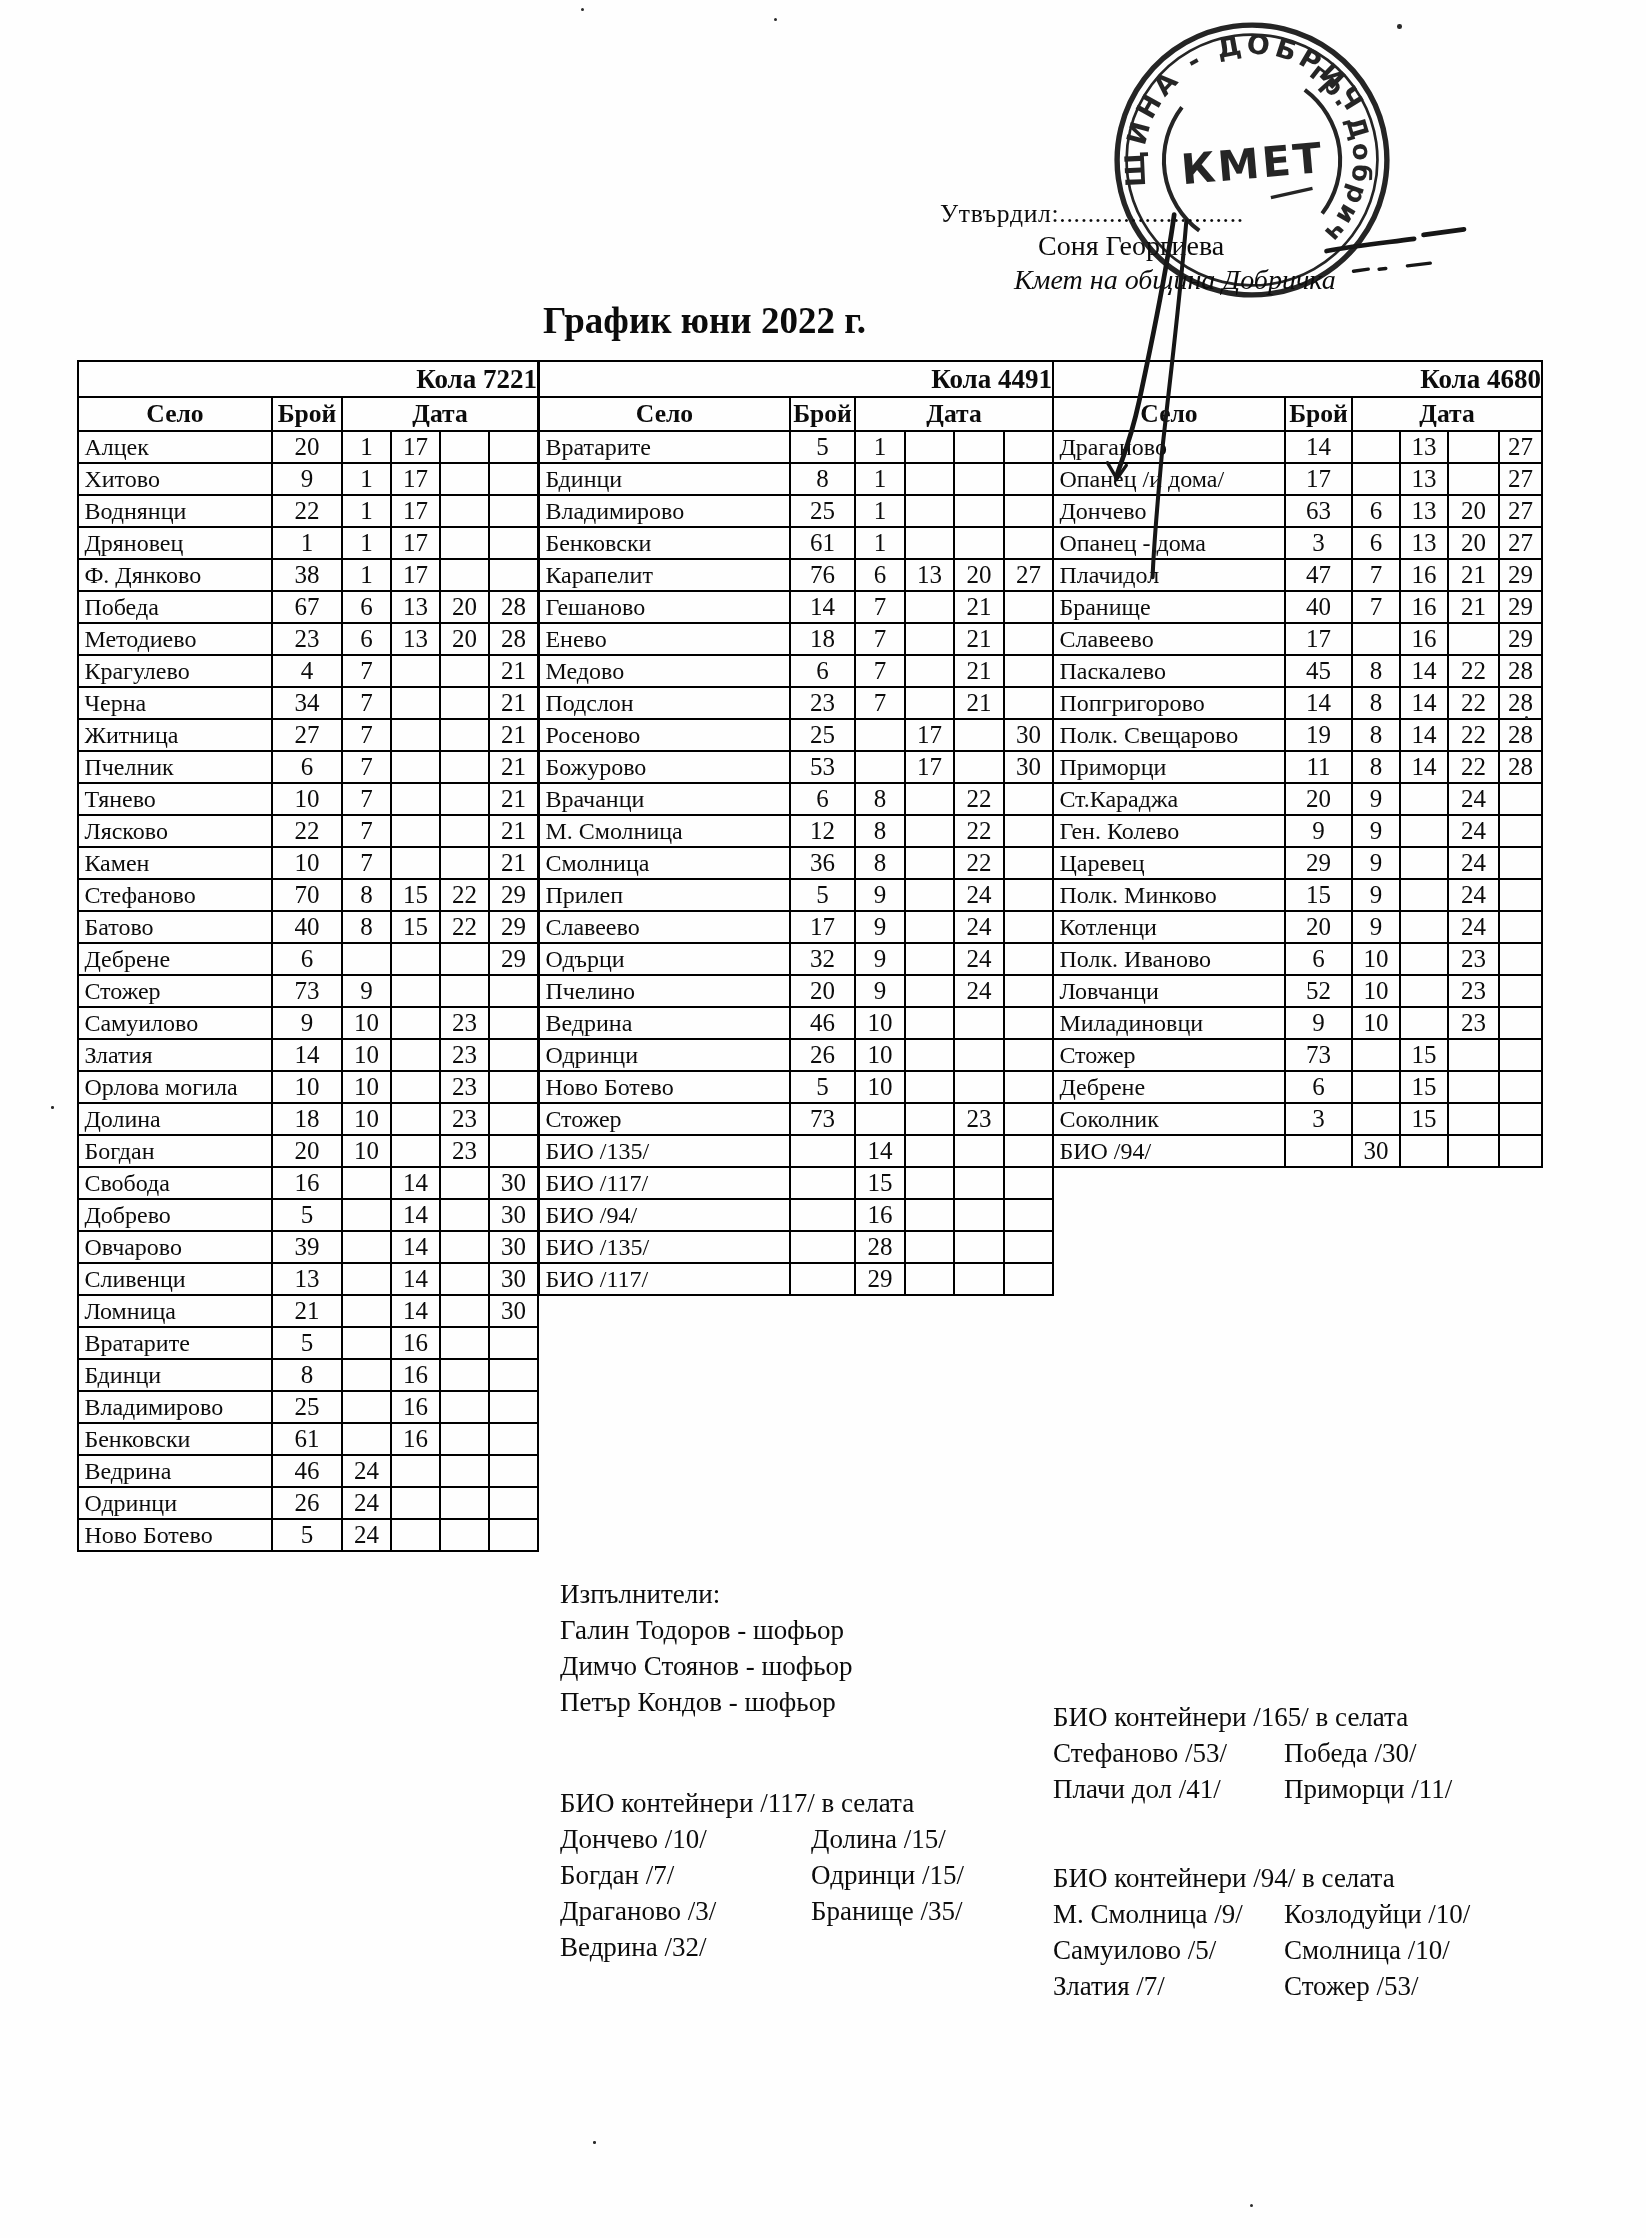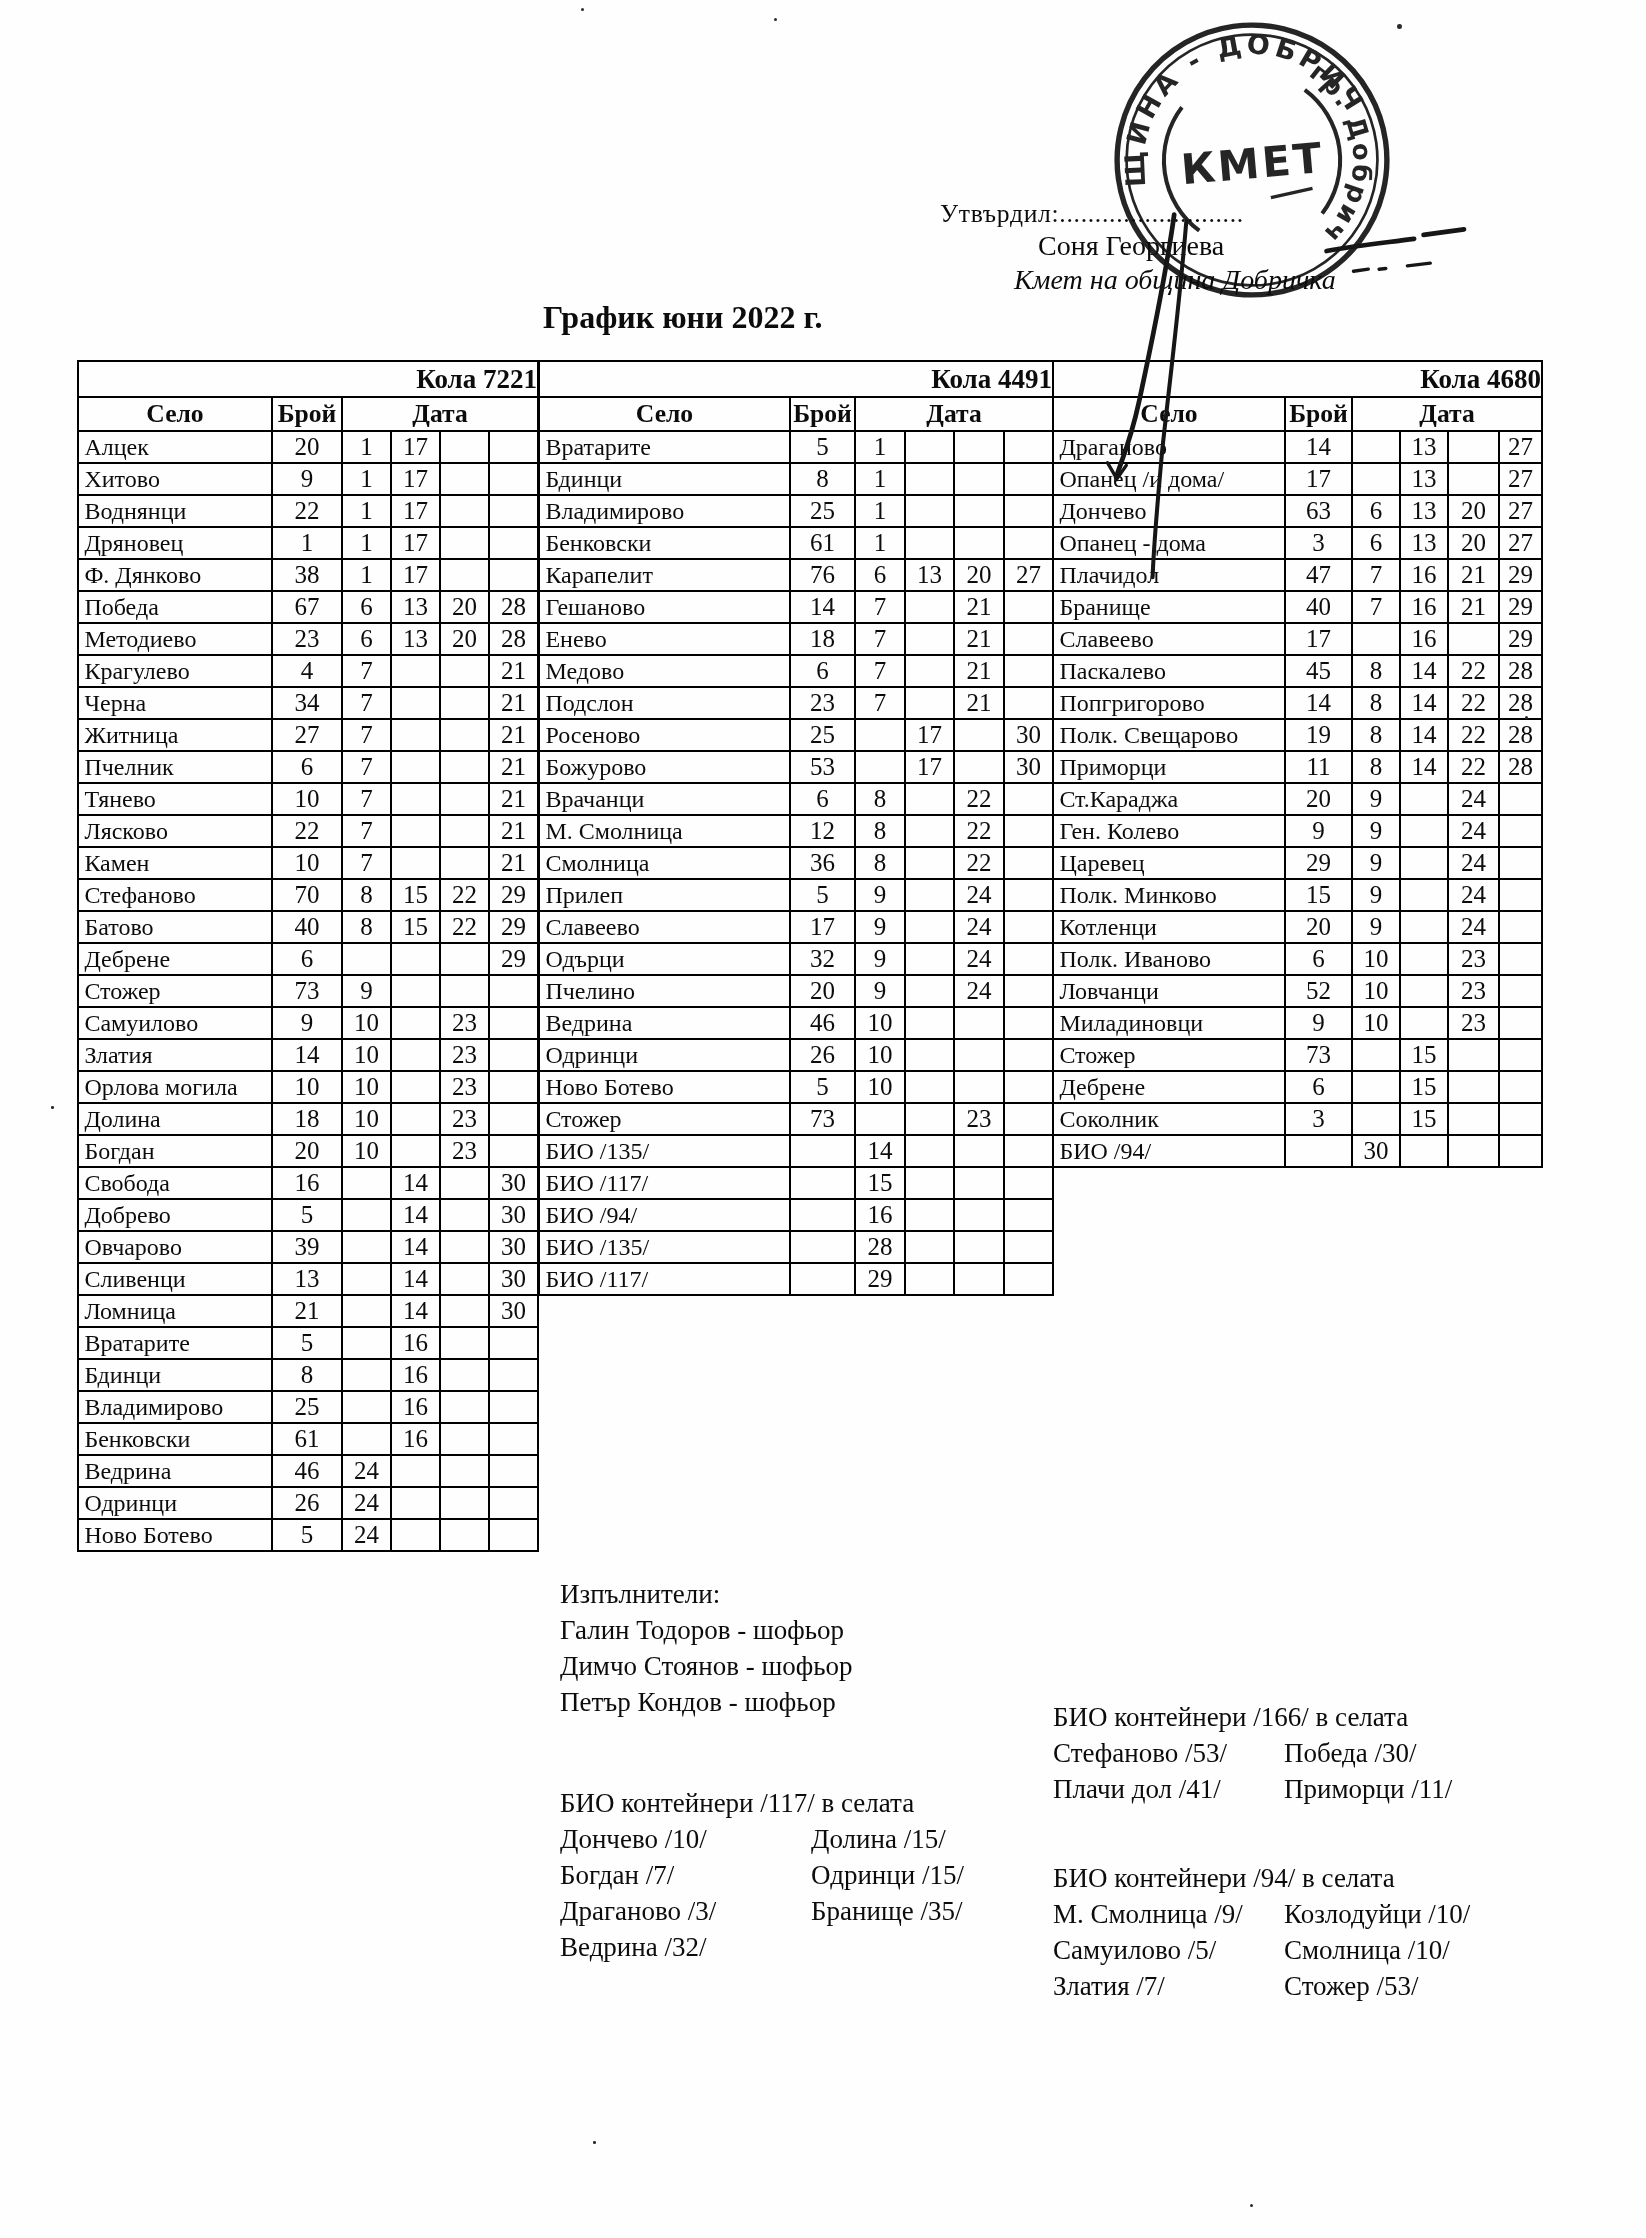--- a/index.html
+++ b/index.html
@@ -3,21 +3,21 @@
 <meta charset="utf-8">
 <style>
   html,body{margin:0;padding:0;background:#e8e8e8;}
   .page{position:relative;width:1646px;height:2239px;background:#fefefe;overflow:hidden;
         font-family:"Liberation Serif",serif;color:#0c0c0c;}
 
   
   .approved{position:absolute;left:940px;top:199px;font-size:25.6px;letter-spacing:0.7px;}
   .approver{position:absolute;left:1038px;top:230px;font-size:28px;}
   .approver-title{position:absolute;left:1014px;top:264px;font-size:28px;font-style:italic;}
-  .title{position:absolute;left:543px;top:299px;font-size:32px;font-weight:bold;}
+  .title{position:absolute;left:543px;top:299px;font-size:37px;font-weight:bold;}
 
   
   table.sched{position:absolute;top:360px;border-collapse:collapse;table-layout:fixed;
               border:1.3px solid #000;}
   .t1{left:77px;} .t2{left:538px;padding-left:40px;} .t3{left:1052px;}
   .sched th,.sched td{border:2px solid #000;padding:0;overflow:hidden;}
   .sched tr.cap-row th{height:34px;font-size:27px;font-weight:bold;text-align:right;
                        border-bottom-width:2.7px;}
   .sched tr.hdr-row th{height:32px;font-size:25.6px;font-weight:bold;text-align:center;}
   .sched tr.d-row{height:32px;}
@@ -838,21 +838,21 @@
         </div>
       <div class="bio-col right">
           <div class="li">Долина /15/</div>
           <div class="li">Одринци /15/</div>
           <div class="li">Бранище /35/</div>
         </div>
     </div>
   </div>
 
   <div class="bio bio135">
-    <div class="bio-h">БИО контейнери /166/ в селата</div>
+    <div class="bio-h">БИО контейнери /165/ в селата</div>
     <div class="bio-cols">
       <div class="bio-col left">
           <div class="li">Стефаново /53/</div>
           <div class="li">Плачи дол /41/</div>
         </div>
       <div class="bio-col right">
           <div class="li">Победа /30/</div>
           <div class="li">Приморци /11/</div>
         </div>
     </div>

